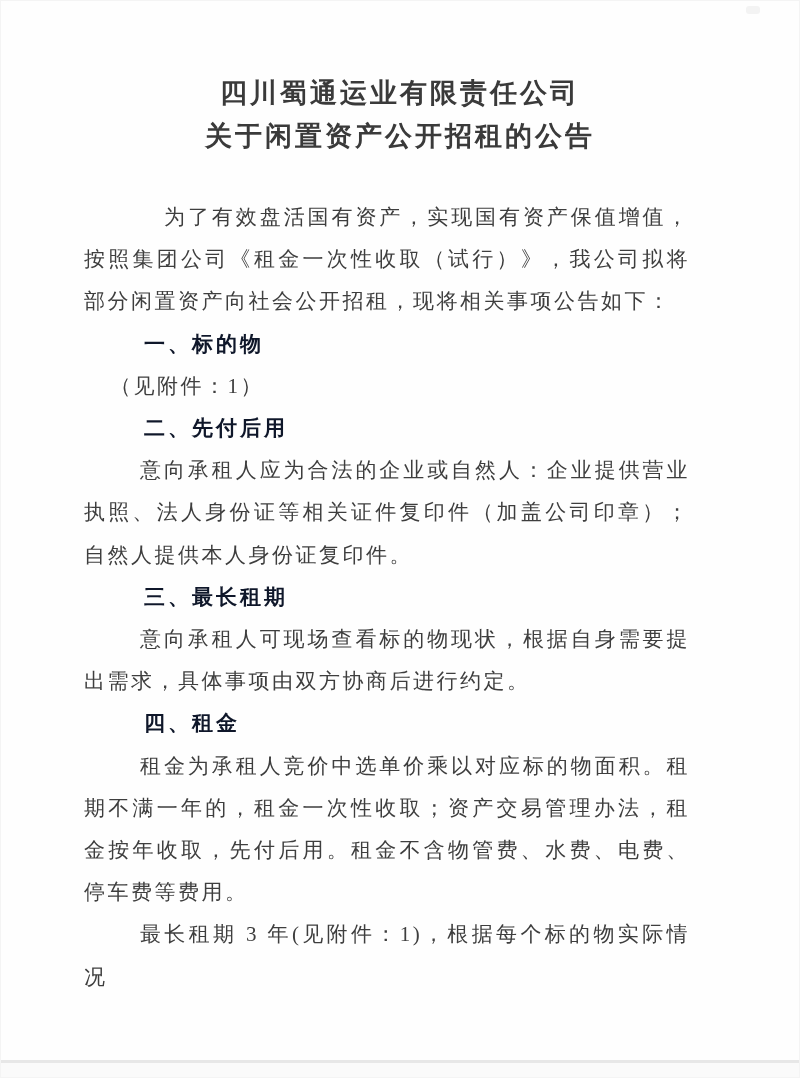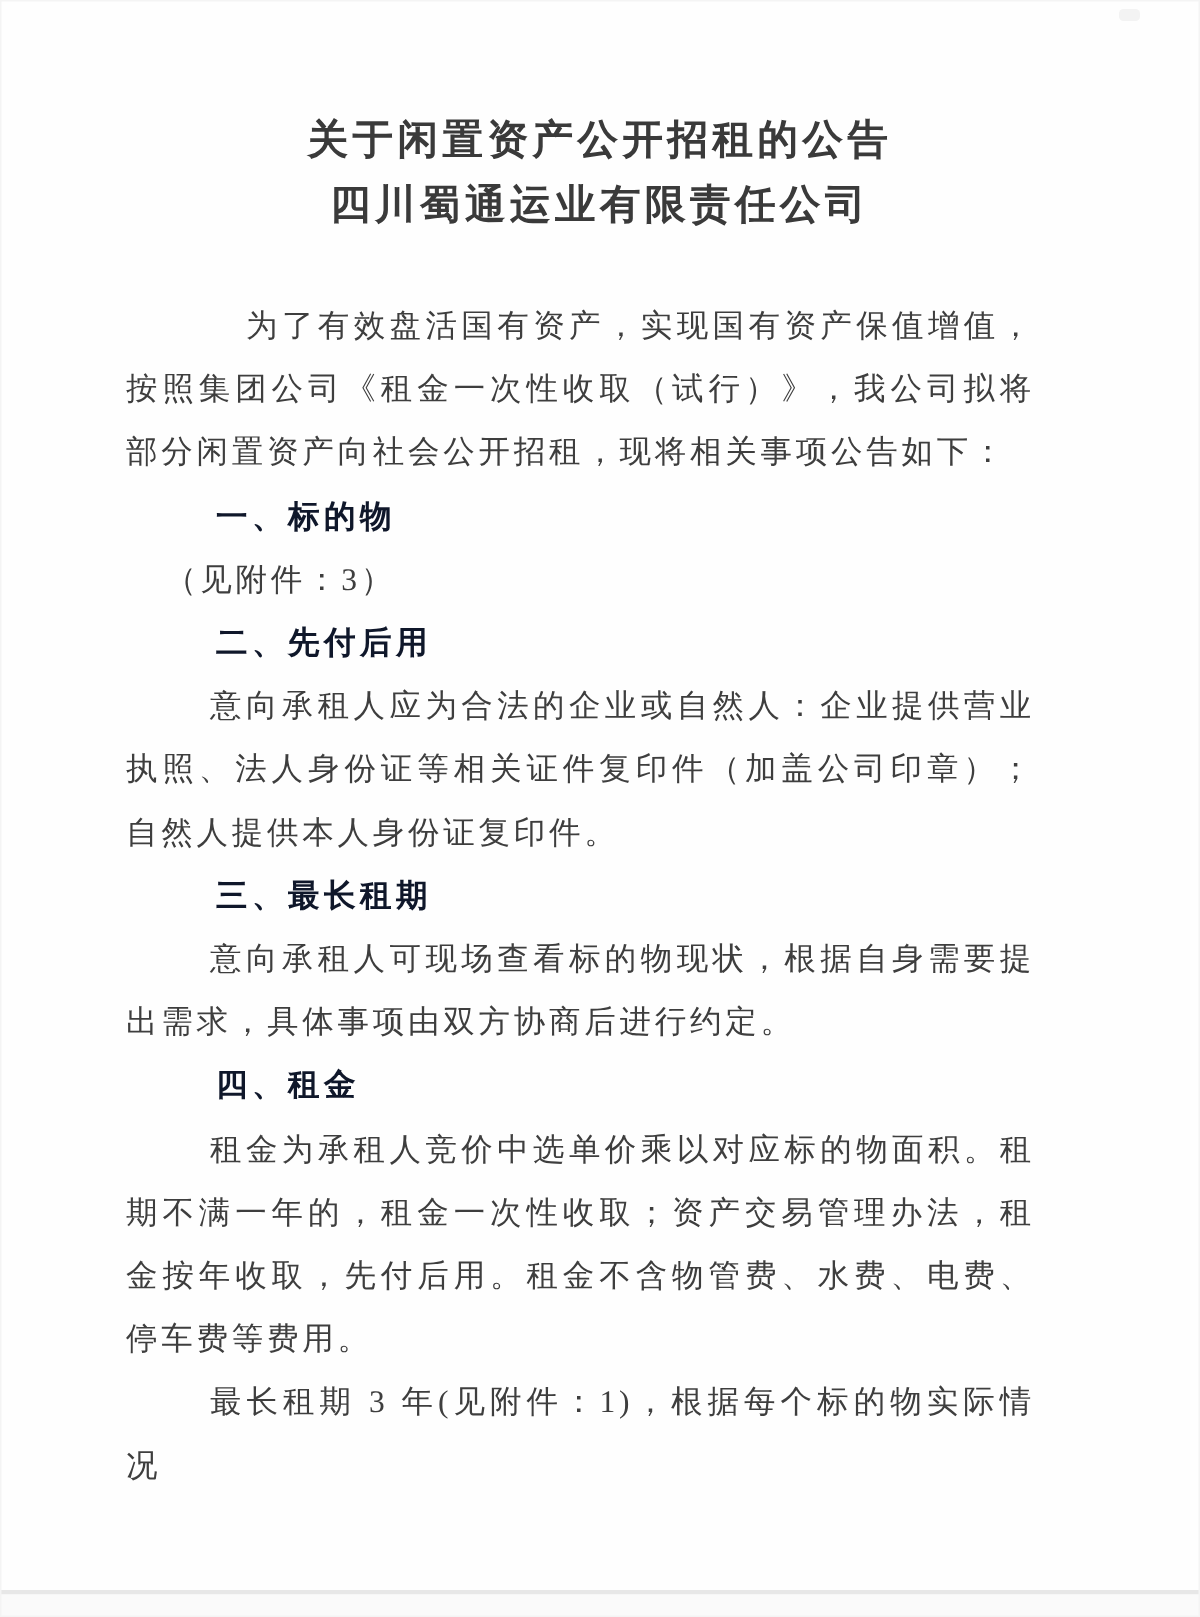--- a/index.html
+++ b/index.html
@@ -90,30 +90,30 @@
     background: #f3f3f3;
     border-radius: 3px;
   }
 </style>
 </head>
 <body>
 
 <div class="page">
 
   <header class="doc-title">
+    <div class="title-line">四川蜀通运业有限责任公司</div>
     <div class="title-line">关于闲置资产公开招租的公告</div>
-    <div class="title-line">四川蜀通运业有限责任公司</div>
   </header>
 
   <main class="doc-body">
 
     <p class="para indent-first">为了有效盘活国有资产，实现国有资产保值增值，按照集团公司《租金一次性收取（试行）》，我公司拟将部分闲置资产向社会公开招租，现将相关事项公告如下：</p>
 
     <h2 class="sec-heading">一、标的物</h2>
-    <p class="para indent-attach">（见附件：3）</p>
+    <p class="para indent-attach">（见附件：1）</p>
 
     <h2 class="sec-heading">二、先付后用</h2>
     <p class="para indent-para">意向承租人应为合法的企业或自然人：企业提供营业执照、法人身份证等相关证件复印件（加盖公司印章）；自然人提供本人身份证复印件。</p>
 
     <h2 class="sec-heading">三、最长租期</h2>
     <p class="para indent-para">意向承租人可现场查看标的物现状，根据自身需要提出需求，具体事项由双方协商后进行约定。</p>
 
     <h2 class="sec-heading">四、租金</h2>
     <p class="para indent-para">租金为承租人竞价中选单价乘以对应标的物面积。租期不满一年的，租金一次性收取；资产交易管理办法，租金按年收取，先付后用。租金不含物管费、水费、电费、停车费等费用。</p>
 

